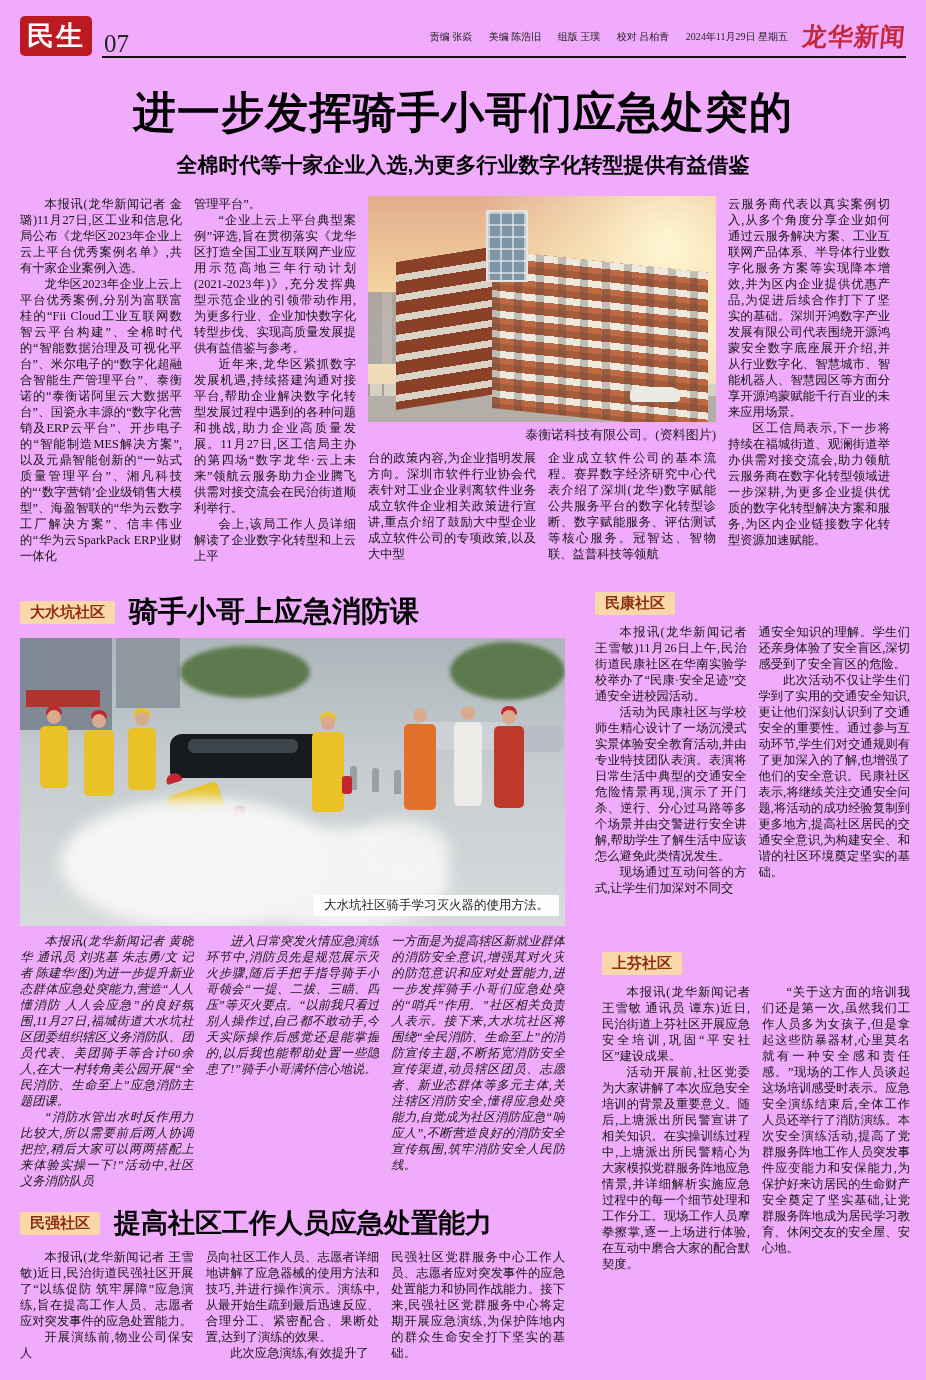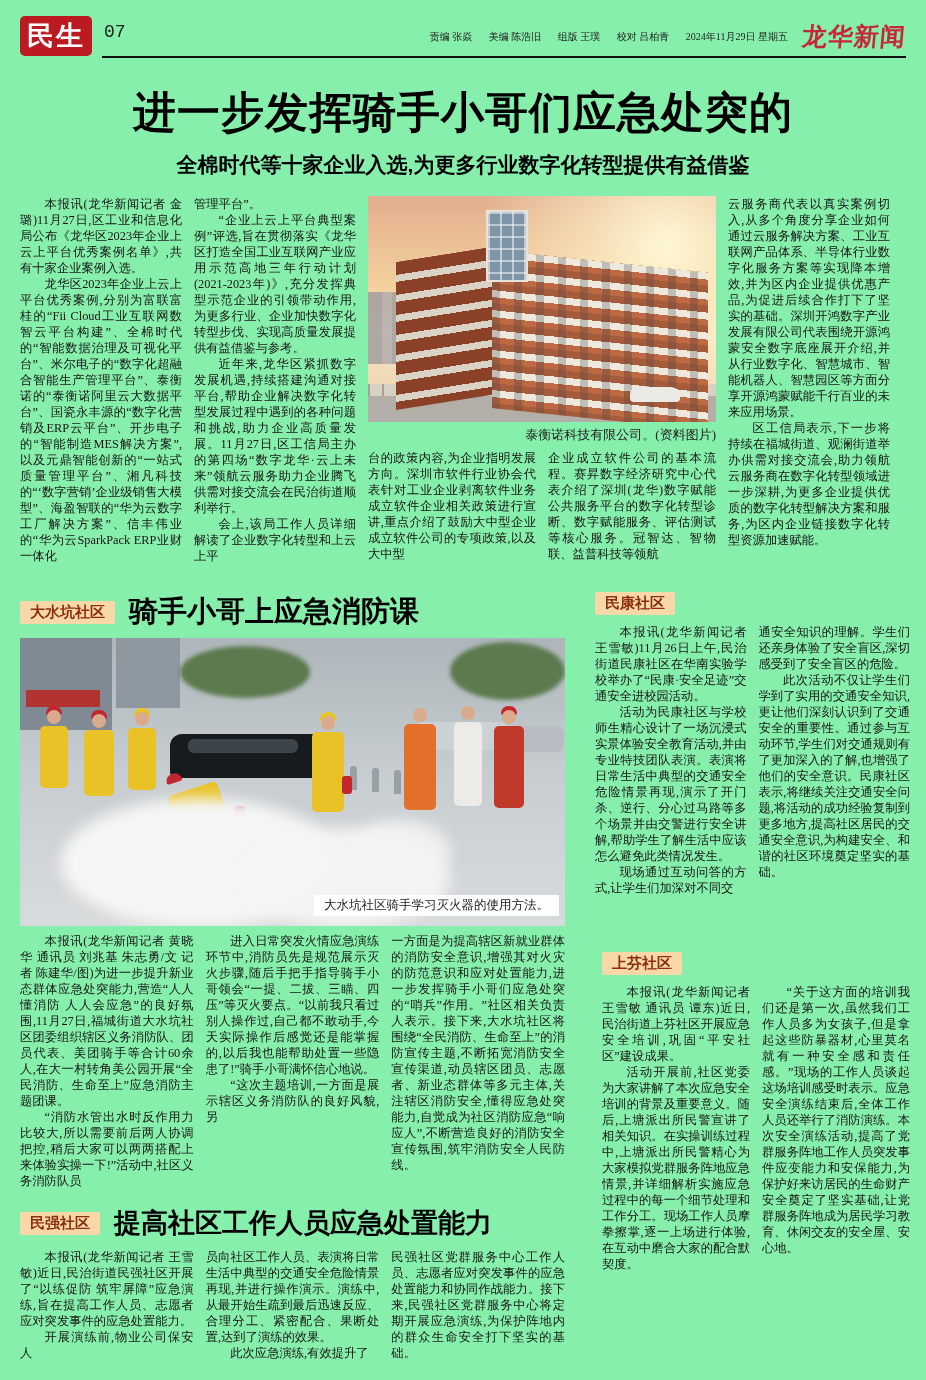--- a/index.html
+++ b/index.html
@@ -1,24 +1,24 @@
 <!DOCTYPE html>
 <html><head>
 <meta charset="utf-8">
 <style>
   html,body{margin:0;padding:0;background:#e8e8e6;}
-  .page{width:926px;height:1380px;position:relative;background:#86efac;
+  .page{width:926px;height:1380px;position:relative;background:#f0abfc;
         font-family:"Liberation Serif",serif;color:#151515;margin:0 auto;overflow:hidden;}
 
   
   .hdr{position:absolute;top:14px;left:20px;width:886px;height:44px;}
   .section-box{position:absolute;left:0;top:2px;width:72px;height:40px;background:#ba1a20;
         border-radius:5px;display:flex;align-items:center;justify-content:center;
         color:#fff;font-family:"Liberation Sans",sans-serif;font-weight:900;font-size:27px;letter-spacing:2px;}
-  .pageno{position:absolute;left:84px;top:8px;font-family:Liberation Mono, monospace;font-size:18px;color:#222;}
+  .pageno{position:absolute;left:84px;top:16px;font-family:Liberation Serif, serif;font-size:25px;color:#222;}
   .hdr-rule{position:absolute;left:82px;right:0;top:42px;height:2px;background:#111;}
   .credits{position:absolute;right:118px;top:16px;font-size:10px;color:#222;white-space:nowrap;}
   .credits span{margin-left:14px;}
   .masthead{position:absolute;right:0;top:6px;font-size:25px;font-weight:bold;color:#c5273b;
         transform:skewX(-5deg);letter-spacing:1px;font-family:"Liberation Serif",serif;}
 
   
   .lead{position:absolute;top:84px;left:20px;width:886px;}
   .lead h1{margin:0;text-align:center;font-family:"Liberation Sans",sans-serif;
         font-weight:900;font-size:43px;letter-spacing:1px;color:#000;}
@@ -59,21 +59,21 @@
 
   
   .tag{display:inline-block;background:#f8d8a8;color:#8c2f10;font-family:"Liberation Sans",sans-serif;
         font-size:15px;font-weight:700;padding:2px 10px;border-radius:2px;}
   .sec-head-row{display:flex;align-items:center;gap:14px;}
   .sec-head-row .headline{font-family:"Liberation Sans",sans-serif;font-weight:900;font-size:29px;color:#000;}
   .headline-lg{font-family:"Liberation Sans",sans-serif;font-weight:900;font-size:27px;color:#000;margin:6px 0 0 0;}
 
   .dsk{position:absolute;top:592px;left:20px;width:545px;}
   .ds-cols{display:flex;gap:12px;margin-top:7px;height:268px;overflow:hidden;}
-  .ds-cols .col3{flex:1;overflow:hidden;}
+  .ds-cols .col3{flex:1;overflow:hidden;font-style:italic;}
 
   
   .photo2{position:relative;width:545px;height:288px;margin-top:6px;overflow:hidden;
         background:linear-gradient(180deg,#aeb6bb 0%,#c6cccf 45%,#d8dbdc 100%);}
   .bldg1{position:absolute;left:0;top:0;width:92px;height:92px;background:#7f8a94;}
   .bldg2{position:absolute;left:96px;top:0;width:64px;height:70px;background:#8d98a1;}
   .sign-red{position:absolute;left:6px;top:52px;width:74px;height:17px;background:#b23330;}
   .tree{position:absolute;border-radius:50%;background:#5d7a4e;filter:blur(2px);}
   .car-black{position:absolute;left:150px;top:96px;width:158px;height:44px;background:#181b1e;border-radius:12px 16px 6px 6px;}
   .car-black::before{content:"";position:absolute;left:18px;top:5px;width:110px;height:14px;background:#3c444c;border-radius:6px;}
@@ -232,21 +232,20 @@
       <div class="cap-strip">大水坑社区骑手学习灭火器的使用方法。</div>
     </div>
 
     <div class="ds-cols">
       <div class="col3">
         <p class="para">本报讯(龙华新闻记者 黄晓华 通讯员 刘兆基 朱志勇/文 记者 陈建华/图)为进一步提升新业态群体应急处突能力,营造“人人懂消防 人人会应急”的良好氛围,11月27日,福城街道大水坑社区团委组织辖区义务消防队、团员代表、美团骑手等合计60余人,在大一村转角美公园开展“全民消防、生命至上”应急消防主题团课。</p>
         <p class="para">“消防水管出水时反作用力比较大,所以需要前后两人协调把控,稍后大家可以两两搭配上来体验实操一下!”活动中,社区义务消防队员</p>
       </div>
       <div class="col3">
         <p class="para">进入日常突发火情应急演练环节中,消防员先是规范展示灭火步骤,随后手把手指导骑手小哥领会“一提、二拔、三瞄、四压”等灭火要点。“以前我只看过别人操作过,自己都不敢动手,今天实际操作后感觉还是能掌握的,以后我也能帮助处置一些隐患了!”骑手小哥满怀信心地说。</p>
-        <p class="para">“这次主题培训,一方面是展示辖区义务消防队的良好风貌,另</p>
       </div>
       <div class="col3">
         <p class="para cont">一方面是为提高辖区新就业群体的消防安全意识,增强其对火灾的防范意识和应对处置能力,进一步发挥骑手小哥们应急处突的“哨兵”作用。”社区相关负责人表示。接下来,大水坑社区将围绕“全民消防、生命至上”的消防宣传主题,不断拓宽消防安全宣传渠道,动员辖区团员、志愿者、新业态群体等多元主体,关注辖区消防安全,懂得应急处突能力,自觉成为社区消防应急“响应人”,不断营造良好的消防安全宣传氛围,筑牢消防安全人民防线。</p>
       </div>
     </div>
   </div>
 
   <div class="right-col">
 
     <div>
@@ -282,21 +281,21 @@
     <div class="sec-head-row">
       <span class="tag">民强社区</span>
       <span class="headline" style="font-size:27px;">提高社区工作人员应急处置能力</span>
     </div>
     <div class="mq-cols">
       <div class="col3">
         <p class="para">本报讯(龙华新闻记者 王雪敏)近日,民治街道民强社区开展了“以练促防 筑牢屏障”应急演练,旨在提高工作人员、志愿者应对突发事件的应急处置能力。</p>
         <p class="para">开展演练前,物业公司保安人</p>
       </div>
       <div class="col3">
-        <p class="para cont">员向社区工作人员、表演将日常生活中典型的交通安全危险情景再现,并进行操作演示。演练中,从最开始生疏到最后迅速反应、合理分工、紧密配合、果断处置,达到了演练的效果。</p>
+        <p class="para cont">员向社区工作人员、志愿者详细地讲解了应急器械的使用方法和技巧,并进行操作演示。演练中,从最开始生疏到最后迅速反应、合理分工、紧密配合、果断处置,达到了演练的效果。</p>
         <p class="para">此次应急演练,有效提升了</p>
       </div>
       <div class="col3">
         <p class="para cont">民强社区党群服务中心工作人员、志愿者应对突发事件的应急处置能力和协同作战能力。接下来,民强社区党群服务中心将定期开展应急演练,为保护阵地内的群众生命安全打下坚实的基础。</p>
       </div>
     </div>
   </div>
 
 </div>
 

